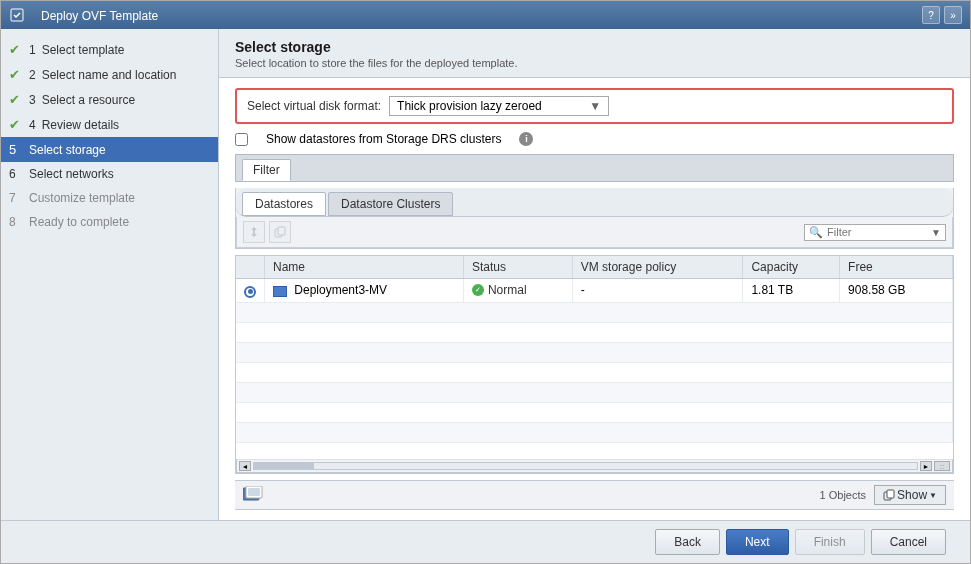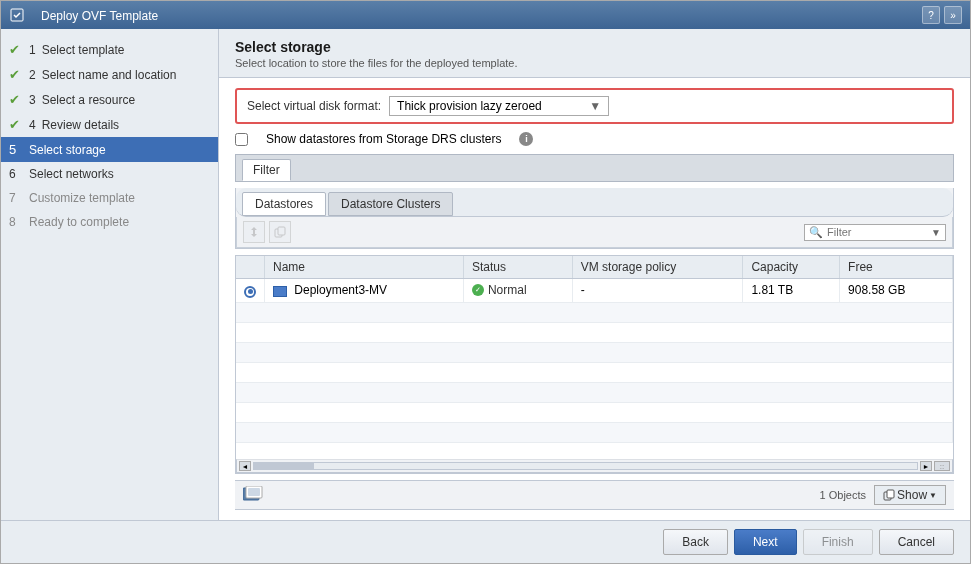--- a/index.html
+++ b/index.html
@@ -448,21 +448,21 @@
 
     .objects-count {
       font-size: 11px;
       color: #555;
     }
 
     
     .footer {
       background: #e8edf2;
       border-top: 1px solid #c0c8d4;
-      padding: 8px 16px;
+      padding: 8px 24px;
       display: flex;
       justify-content: flex-end;
       gap: 6px;
       flex-shrink: 0;
     }
 
     .footer-btn {
       padding: 5px 18px;
       border: 1px solid #aaa;
       background: linear-gradient(to bottom, #f5f7fa, #e0e5ec);

